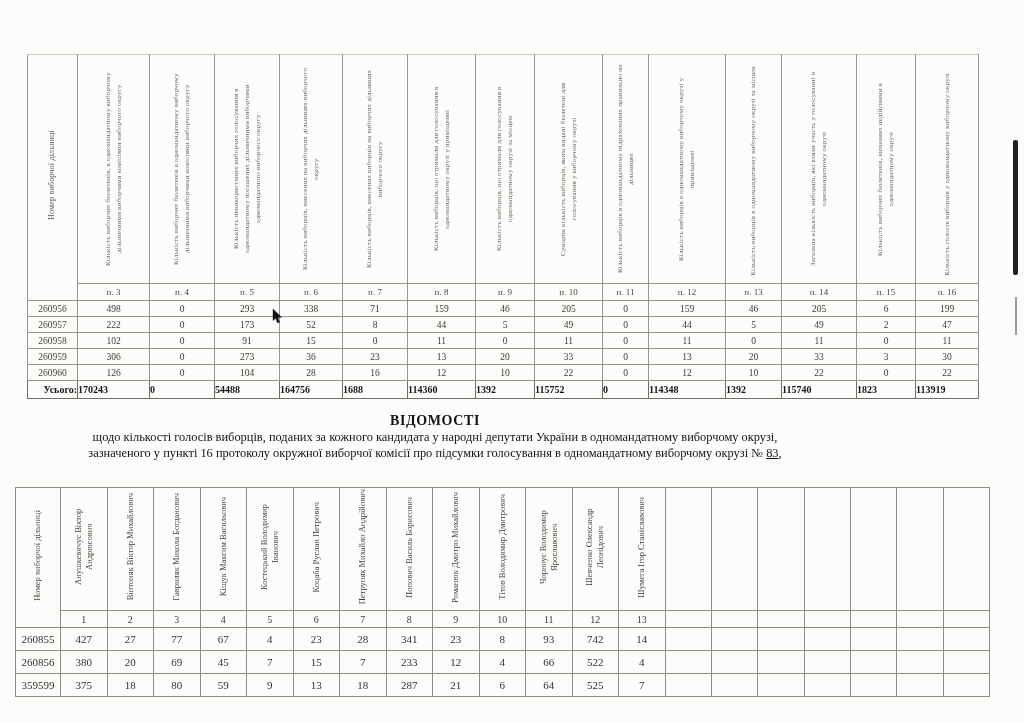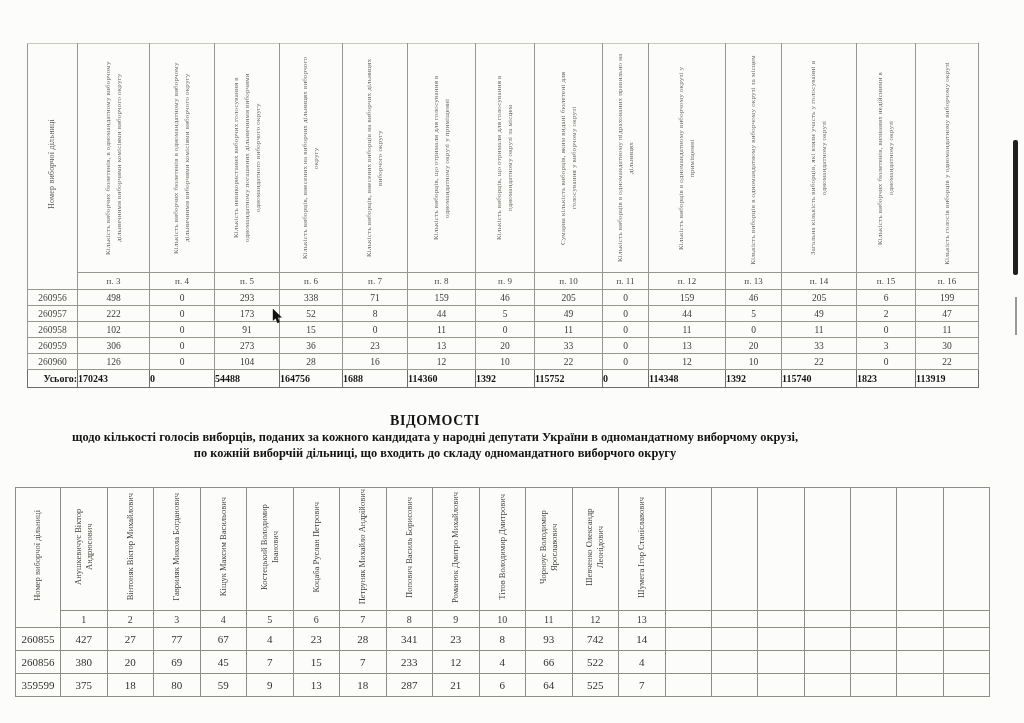--- a/index.html
+++ b/index.html
@@ -2,40 +2,40 @@
 <html><head>
 <meta charset="utf-8">
 <style>
   html,body{margin:0;padding:0;background:#ffffff;}
   .page{
     position:relative;width:1024px;height:723px;background:#fcfcfa;
     font-family:"Liberation Serif", serif;overflow:hidden;color:#2b2b2b;
   }
   
   table{border-collapse:collapse;table-layout:fixed;}
-  .t1{position:absolute;left:27px;top:43px;}
+  .t1{position:absolute;left:27px;top:54px;}
   .t1 th,.t1 td{border:1px solid #979790;padding:0;overflow:hidden;}
   .t1 thead th{border-top:1px solid #c9c9c2;}
   .t1 .hcell{height:228px;vertical-align:bottom;text-align:center;background:transparent;font-weight:normal;}
   .t1 .rowlabel-h{vertical-align:middle;}
   .vtext{
     display:inline-block;writing-mode:vertical-rl;transform:rotate(180deg);
     font-size:7px;line-height:1.55;color:#6a6a66;max-height:214px;padding:3px 0;
     letter-spacing:.2px;
   }
   .t1 .rowlabel-h .vtext{font-size:8px;color:#555;max-height:150px;}
   .t1 .numrow th{height:16px;font-size:9px;font-weight:normal;color:#44443f;text-align:center;}
   .t1 tbody td{height:15px;font-size:9.5px;text-align:center;color:#3a3a36;}
   .t1 tbody td.rowlabel{color:#45453f;}
   .t1 tfoot td{height:17px;font-size:10px;font-weight:bold;text-align:left;color:#161616;border-color:#6e6e68;}
   .t1 tfoot td.rowlabel{text-align:right;padding-left:3px;}
   
   .title-block{position:absolute;left:0;top:413px;width:870px;text-align:center;color:#131313;}
   .title-h{font-size:14px;font-weight:bold;letter-spacing:.6px;}
-  .title-line{font-size:12.4px;font-weight:bold;margin-top:1px;line-height:1.22;}
+  .title-line{font-size:12.4px;font-weight:normal;margin-top:1px;line-height:1.22;}
   .uline{text-decoration:underline;}
   
   .t2{position:absolute;left:15px;top:487px;}
   .t2 th,.t2 td{border:1px solid #8d8d86;padding:0;overflow:hidden;}
   .t2 .hcell{height:122px;vertical-align:middle;text-align:center;font-weight:normal;}
   .t2 .vname{
     display:inline-block;writing-mode:vertical-rl;transform:rotate(180deg);
     font-size:8.5px;line-height:1.3;color:#3d3d38;max-height:116px;
   }
   .t2 .rowlabel-h .vname{font-size:8.5px;color:#4a4a44;}
@@ -209,21 +209,21 @@
           <td>115740</td>
           <td>1823</td>
           <td>113919</td>
         </tr>
       </tfoot>
     </table>
 
   <div class="title-block">
     <div class="title-h">ВІДОМОСТІ</div>
     <div class="title-line">щодо кількості голосів виборців, поданих за кожного кандидата у народні депутати України в одномандатному виборчому окрузі,</div>
-    <div class="title-line">по кожній виборчій дільниці, що входить до складу одномандатного виборчого округу</div>
+    <div class="title-line"><span>зазначеного у пункті 16 протоколу окружної виборчої комісії про підсумки голосування в одномандатному виборчому окрузі № </span><span class="uline">83</span><span>,</span></div>
   </div>
 
   <table class="t2" id="t2">
       <colgroup>
         <col style="width: 45px;">
         <col style="width: 46.5px;">
         <col style="width: 46.5px;">
         <col style="width: 46.5px;">
         <col style="width: 46.5px;">
         <col style="width: 46.5px;">

